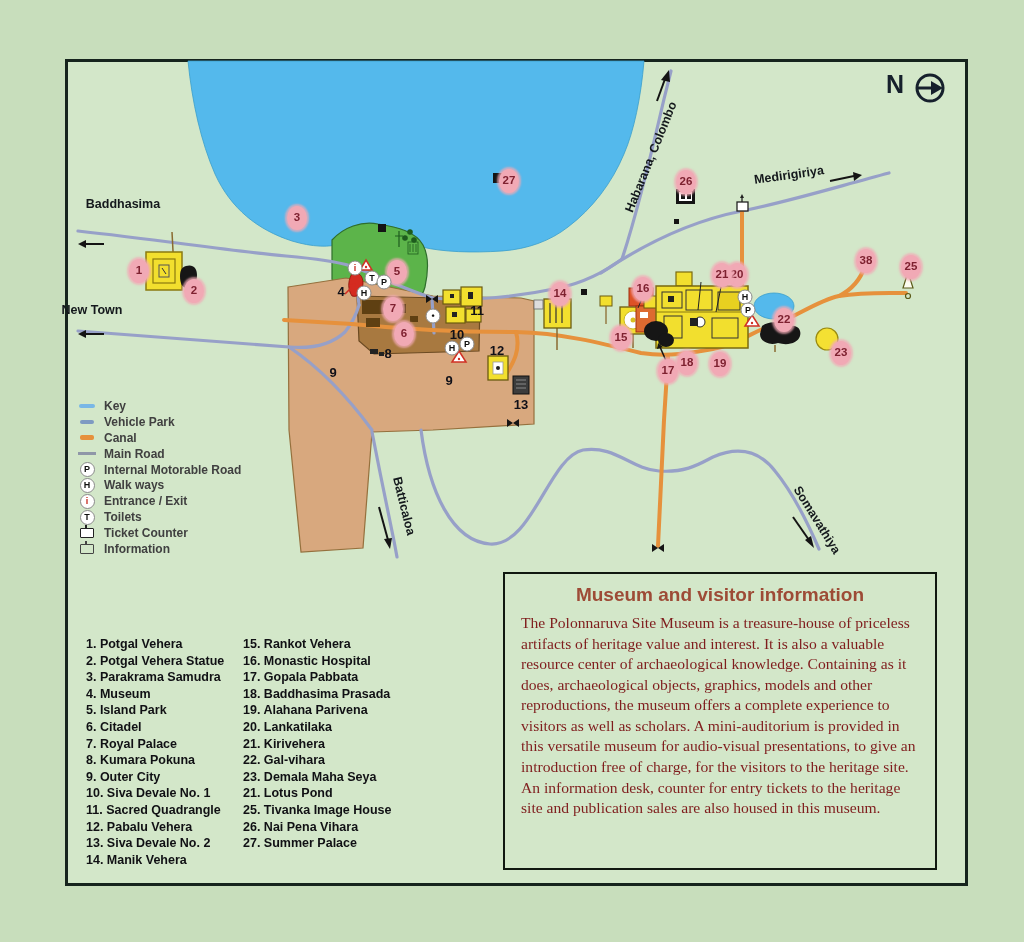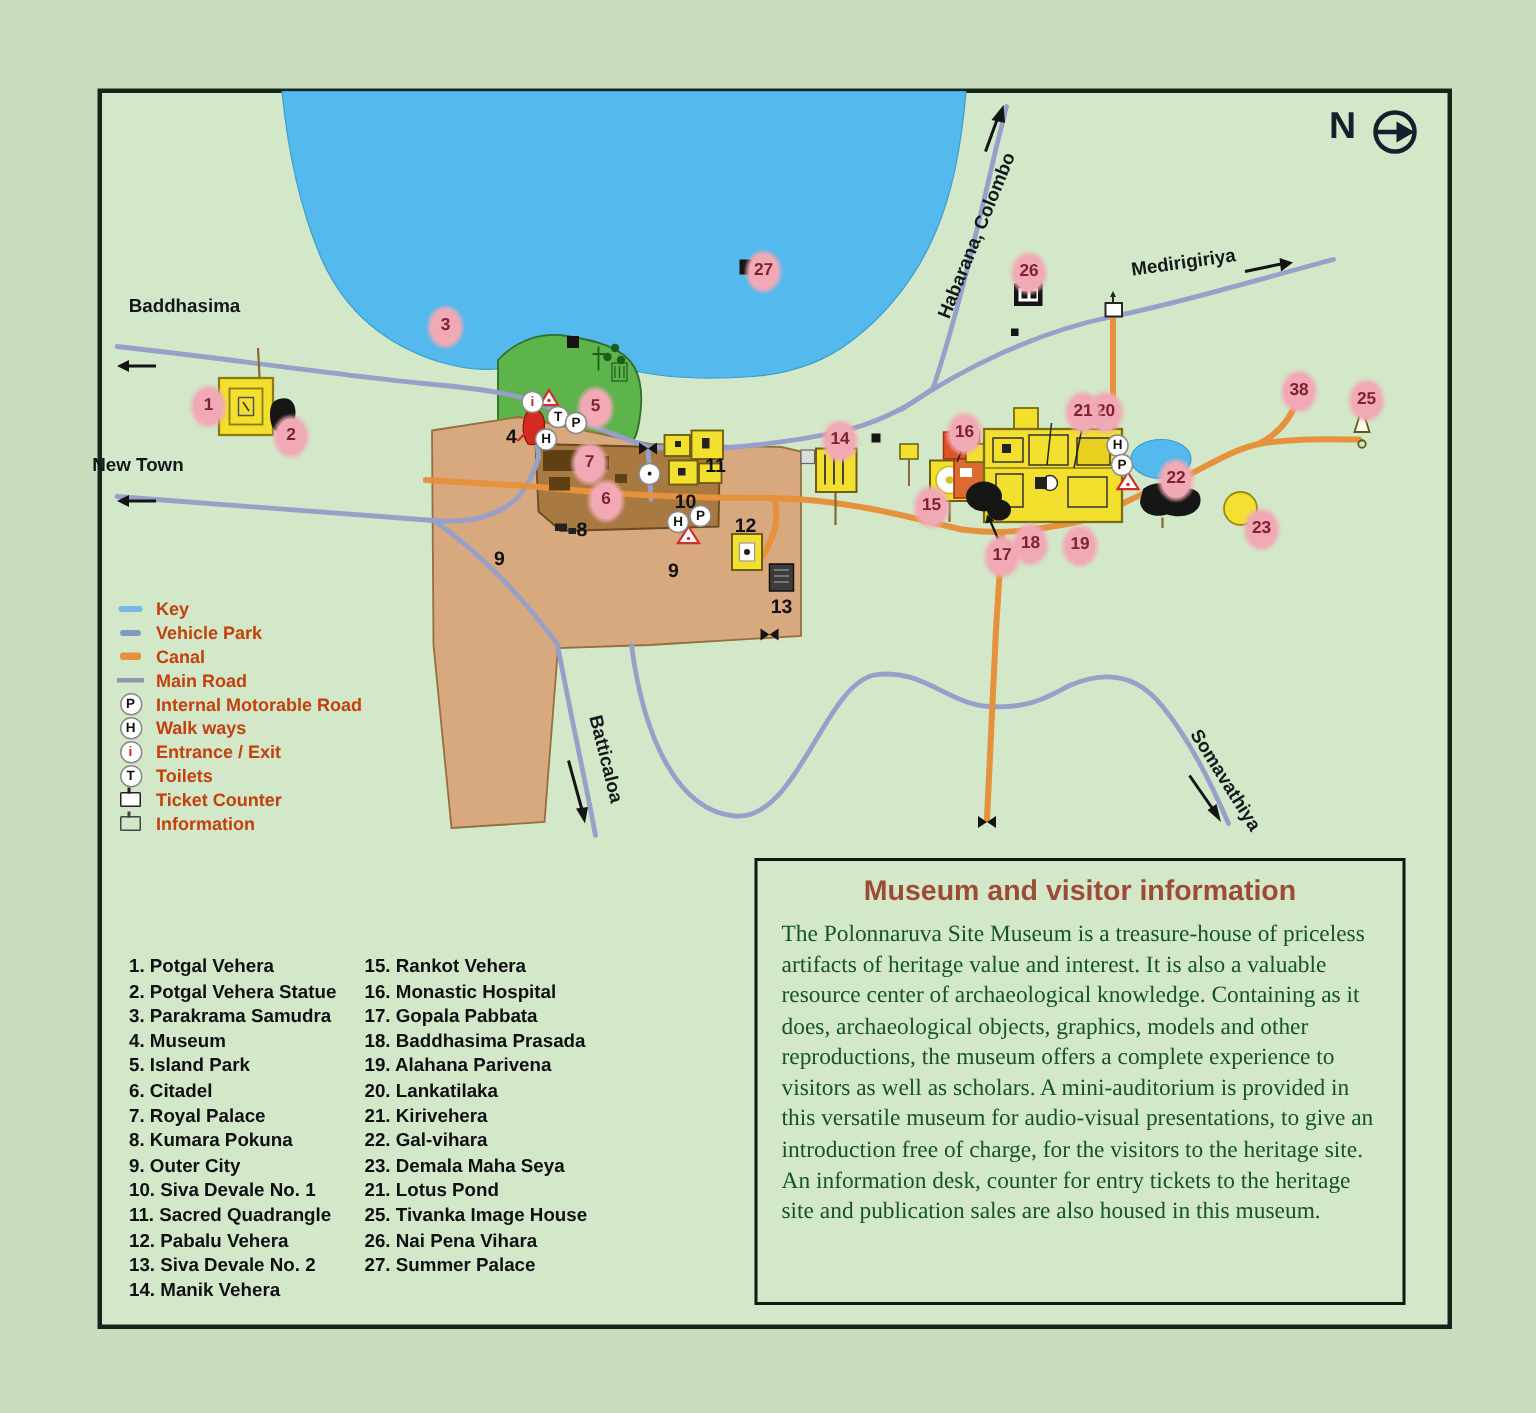--- a/index.html
+++ b/index.html
@@ -13,21 +13,21 @@
          color:#223f4e;font-weight:bold;line-height:25px;}
   #title .t1{font-size:19px;}
   #title .t2{font-size:19.5px;letter-spacing:.2px;}
 
   #north-label{position:absolute;left:886px;top:70px;font-size:25px;font-weight:bold;color:#16202c;}
 
   
   #legend{position:absolute;left:70px;top:398px;}
   .leg-row{display:flex;align-items:center;height:15.9px;}
   .leg-ic{width:34px;display:flex;align-items:center;justify-content:center;flex:none;}
-  .leg-label{font-size:12px;font-weight:bold;color:#c2410c;white-space:nowrap;}
+  .leg-label{font-size:12px;font-weight:bold;color:#404040;white-space:nowrap;}
   .sw-lake{width:16px;height:4px;border-radius:2px;background:#79b7e6;}
   .sw-park{width:14px;height:4px;border-radius:2px;background:#7e9ac2;}
   .sw-canal{width:14px;height:5px;border-radius:2px;background:#e6913c;}
   .sw-road{width:18px;height:2.5px;background:#8f97a8;}
   .sw-circle{width:13px;height:13px;border-radius:50%;background:#fff;border:1px solid #8a8a8a;
              display:flex;align-items:center;justify-content:center;font-size:9px;font-weight:bold;color:#101010;line-height:1;}
   .sw-circle.red{color:#c42418;}
   .sw-counter{width:12px;height:8px;border:1.5px solid #222;border-radius:1px;position:relative;background:#fff;}
   .sw-counter:after{content:"";position:absolute;left:4px;top:-4px;width:2px;height:4px;background:#222;}
   .sw-info{width:12px;height:8px;border:1.5px solid #444;border-radius:1px;position:relative;background:none;}
@@ -36,21 +36,21 @@
   
   .site-col{position:absolute;top:636px;}
   #site-col1{left:86px;}
   #site-col2{left:243px;}
   .site{font-size:12.5px;font-weight:bold;color:#101014;line-height:16.6px;white-space:nowrap;}
 
   
   #info-box{position:absolute;left:503px;top:572px;width:434px;height:298px;
             border:2.2px solid #101810;box-sizing:border-box;padding:6px 16px 0 16px;}
   #info-title{text-align:center;font-size:19px;font-weight:bold;color:#9d4b36;margin:4px 0 7px 0;}
-  #info-body{font-family:"Liberation Serif",serif;font-size:15.6px;line-height:1.32;color:#14532d;}
+  #info-body{font-family:"Liberation Serif",serif;font-size:15.6px;line-height:1.32;color:#7f1d1d;}
 
   
   .marker{position:absolute;transform:translate(-50%,-50%);font-weight:bold;
           display:flex;align-items:center;justify-content:center;line-height:1;}
   .marker.pink{min-width:16px;height:16px;border-radius:50%;background:#f1a9b5;
                box-shadow:0 0 2px 2px rgba(241,169,181,.75);color:#7e2130;font-size:11.5px;padding:4px 2px;}
   .marker.plain{color:#101018;font-size:13px;}
   .cicon{position:absolute;transform:translate(-50%,-50%);width:13px;height:13px;border-radius:50%;
          background:#fff;border:1px solid #8a8a8a;display:flex;align-items:center;justify-content:center;
          font-size:9px;font-weight:bold;color:#101010;line-height:1;}

